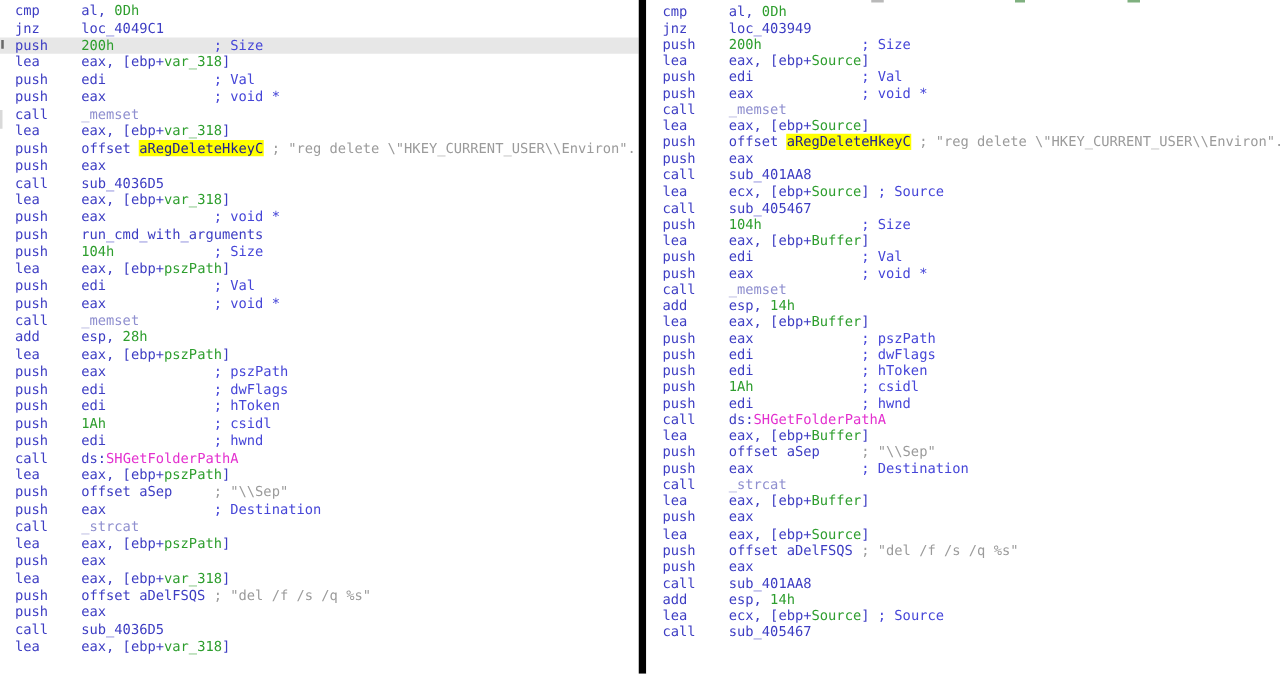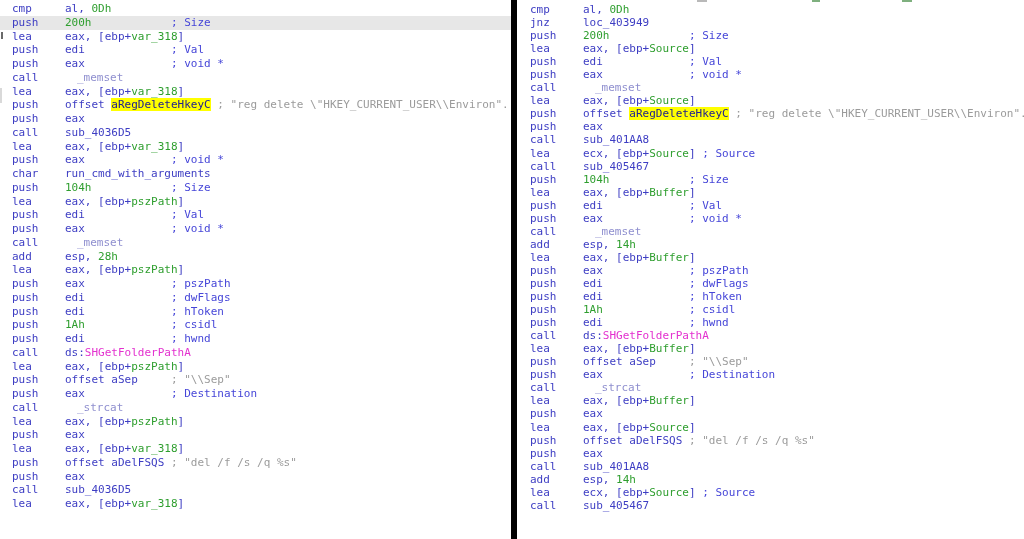--- a/index.html
+++ b/index.html
@@ -16,47 +16,48 @@
     white-space:pre; font-size:11px;
     line-height:var(--lh); height:var(--lh);
     color:var(--code); padding-left:12px;
   }
   #right-pane .row { padding-left:13px; }
   .row.current { background:var(--curline); }
   .tk-c  { color:var(--code); }
   .tk-g  { color:var(--number); }
   .tk-cm { color:var(--comment); }
   .tk-s  { color:var(--strcmt); }
-  .tk-l  { color:var(--lib);margin-left:12px; }
+  .tk-l  { color:var(--lib); }
   .tk-i  { color:var(--import); }
   .tk-h  { background:var(--hlbg); color:var(--hltext); }
   #cursor-tick { position:absolute; left:1px; top:32px; width:2px; height:7px; background:#6a6a6a; }
   #gutter-mark { position:absolute; left:0; top:88px; width:2px; height:15px; background:#d9d9d9; }
   .sliver { position:absolute; top:0; height:2px; }
   .sliver.m1 { left:180px; width:10px; background:#b9b9b9; }
   .sliver.m2 { left:295px; width:8px;  background:#7fb07f; }
   .sliver.m3 { left:385px; width:10px; background:#7fb07f; }
 </style>
 </head>
 <body style="background: rgb(255, 255, 255);">
 
 <div id="left-pane" class="pane">
     <div class="row"><span class="tk-c">cmp     al, </span><span class="tk-g">0Dh</span></div>
+    <div class="row"><span class="tk-c">jnz     loc_4049C1</span></div>
     <div class="row current"><span class="tk-c">push    </span><span class="tk-g">200h</span><span class="tk-c">            </span><span class="tk-cm">; Size</span></div>
     <div class="row"><span class="tk-c">lea     eax, [ebp+</span><span class="tk-g">var_318</span><span class="tk-c">]</span></div>
     <div class="row"><span class="tk-c">push    edi             </span><span class="tk-cm">; Val</span></div>
     <div class="row"><span class="tk-c">push    eax             </span><span class="tk-cm">; void *</span></div>
     <div class="row"><span class="tk-c">call    </span><span class="tk-l">_memset</span></div>
     <div class="row"><span class="tk-c">lea     eax, [ebp+</span><span class="tk-g">var_318</span><span class="tk-c">]</span></div>
     <div class="row"><span class="tk-c">push    offset </span><span class="tk-h">aRegDeleteHkeyC</span><span class="tk-c"> </span><span class="tk-s">; "reg delete \"HKEY_CURRENT_USER\\Environ"...</span></div>
     <div class="row"><span class="tk-c">push    eax</span></div>
     <div class="row"><span class="tk-c">call    sub_4036D5</span></div>
     <div class="row"><span class="tk-c">lea     eax, [ebp+</span><span class="tk-g">var_318</span><span class="tk-c">]</span></div>
     <div class="row"><span class="tk-c">push    eax             </span><span class="tk-cm">; void *</span></div>
-    <div class="row"><span class="tk-c">char    run_cmd_with_arguments</span></div>
+    <div class="row"><span class="tk-c">push    run_cmd_with_arguments</span></div>
     <div class="row"><span class="tk-c">push    </span><span class="tk-g">104h</span><span class="tk-c">            </span><span class="tk-cm">; Size</span></div>
     <div class="row"><span class="tk-c">lea     eax, [ebp+</span><span class="tk-g">pszPath</span><span class="tk-c">]</span></div>
     <div class="row"><span class="tk-c">push    edi             </span><span class="tk-cm">; Val</span></div>
     <div class="row"><span class="tk-c">push    eax             </span><span class="tk-cm">; void *</span></div>
     <div class="row"><span class="tk-c">call    </span><span class="tk-l">_memset</span></div>
     <div class="row"><span class="tk-c">add     esp, </span><span class="tk-g">28h</span></div>
     <div class="row"><span class="tk-c">lea     eax, [ebp+</span><span class="tk-g">pszPath</span><span class="tk-c">]</span></div>
     <div class="row"><span class="tk-c">push    eax             </span><span class="tk-cm">; pszPath</span></div>
     <div class="row"><span class="tk-c">push    edi             </span><span class="tk-cm">; dwFlags</span></div>
     <div class="row"><span class="tk-c">push    edi             </span><span class="tk-cm">; hToken</span></div>

